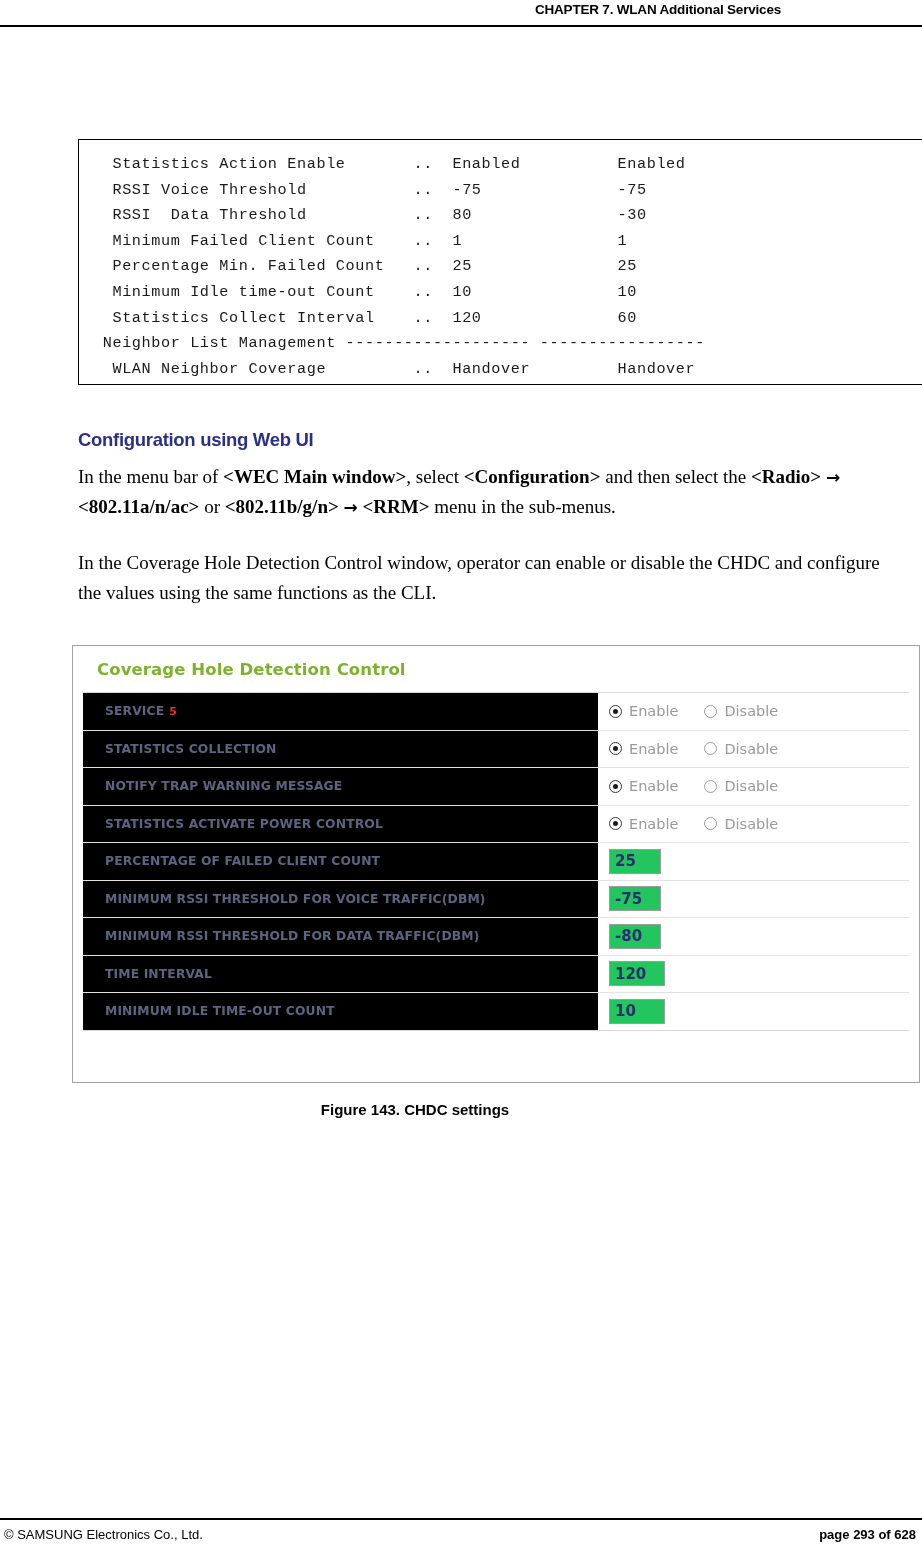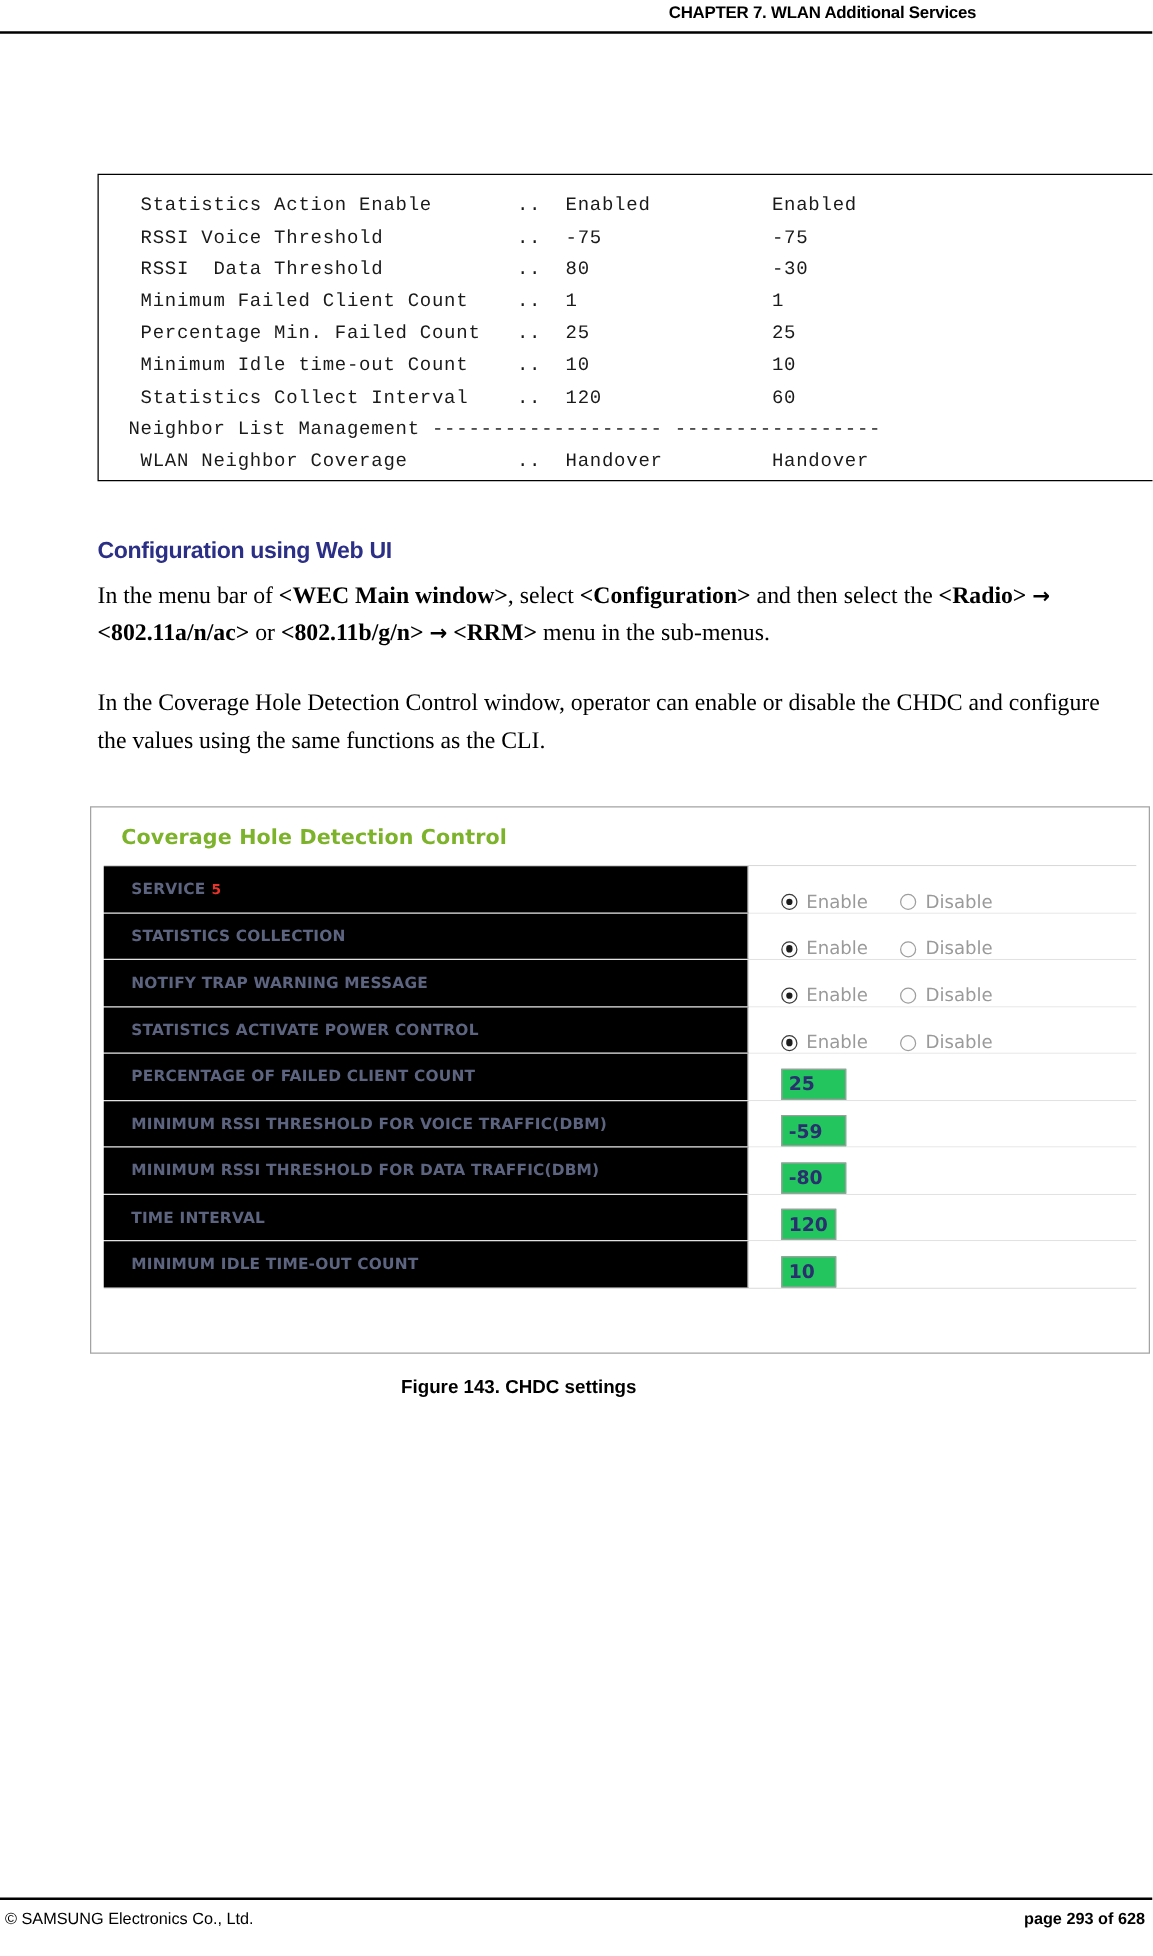--- a/index.html
+++ b/index.html
@@ -143,22 +143,22 @@
     color: #e8332a;
     font-size: 11px;
     vertical-align: super;
     margin-left: 5px;
     font-weight: bold;
   }
   .ui-value {
     flex: 1;
     background: #ffffff;
     display: flex;
-    align-items: flex-end;
-    padding-left: 26px;
+    align-items: center;
+    padding-left: 10px;
   }
 
   
   .radio-group { display: flex; align-items: center; }
   .radio-opt {
     display: flex;
     align-items: center;
     margin-right: 26px;
     font-family: "DejaVu Sans", sans-serif;
     font-size: 14.5px;
@@ -198,21 +198,21 @@
     background: #22c55e;
     display: flex;
     align-items: center;
     padding-left: 5px;
     font-family: "DejaVu Sans", sans-serif;
     font-size: 15px;
     font-weight: bold;
     color: #2a2f6e;
   }
   .ui-input.w-narrow { width: 52px; }
-  .ui-input.w-wide { width: 44px; }
+  .ui-input.w-wide { width: 56px; }
 
   
   .figure-caption {
     position: absolute;
     left: 0;
     top: 1101px;
     width: 830px;
     text-align: center;
     font-family: "Liberation Sans", sans-serif;
     font-weight: bold;
@@ -365,21 +365,21 @@
             <span>25</span>
           </div>
         </div>
       </div>
       <div class="ui-row">
         <div class="ui-label">
           <span>MINIMUM RSSI THRESHOLD FOR VOICE TRAFFIC(DBM)</span>
         </div>
         <div class="ui-value">
           <div class="ui-input w-narrow">
-            <span>-59</span>
+            <span>-75</span>
           </div>
         </div>
       </div>
       <div class="ui-row">
         <div class="ui-label">
           <span>MINIMUM RSSI THRESHOLD FOR DATA TRAFFIC(DBM)</span>
         </div>
         <div class="ui-value">
           <div class="ui-input w-narrow">
             <span>-80</span>

